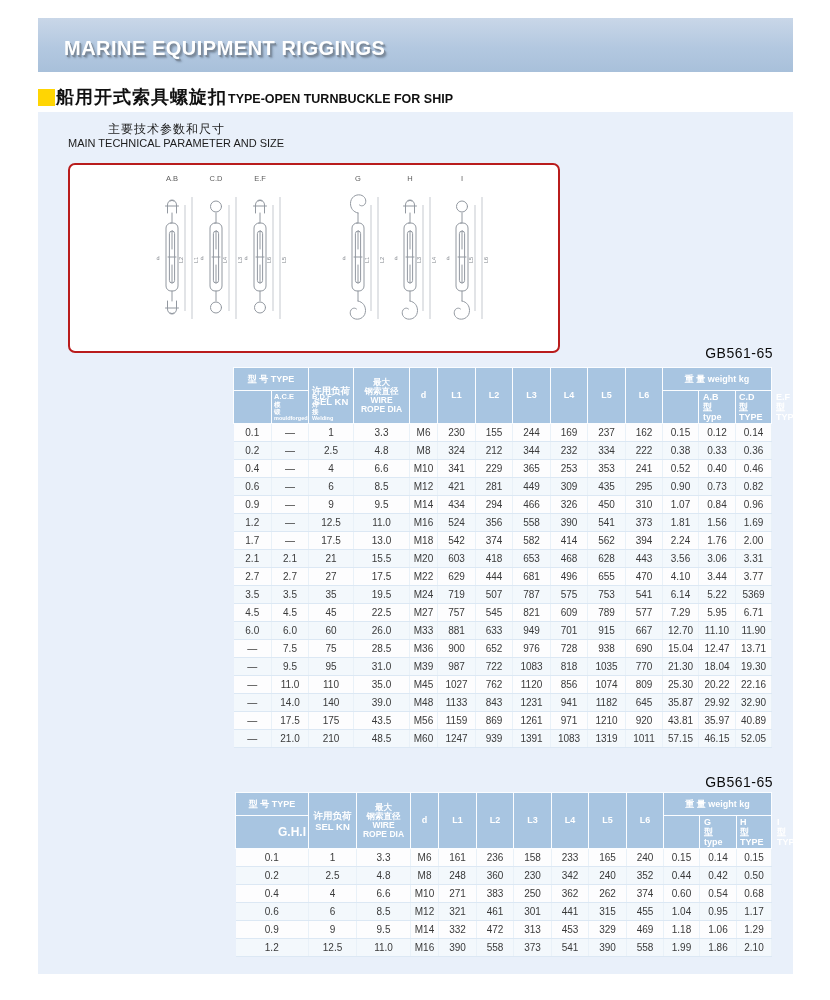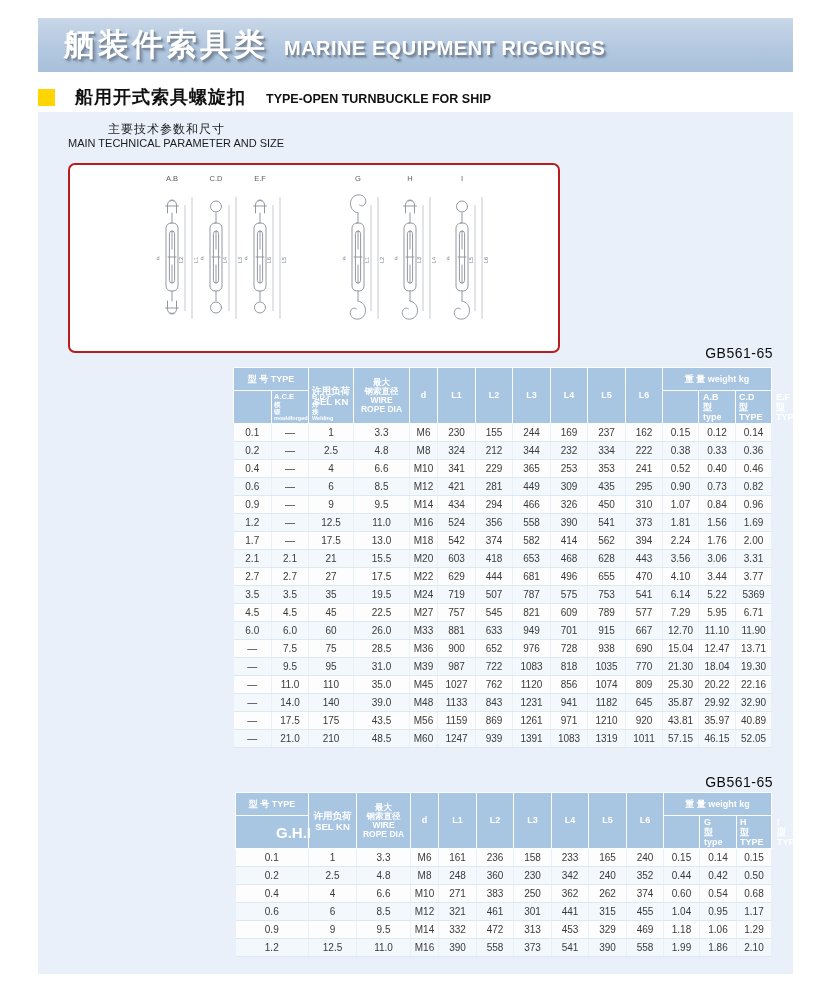--- a/index.html
+++ b/index.html
@@ -9,21 +9,21 @@
   
   .banner{position:absolute;left:38px;top:18px;width:755px;height:54px;box-sizing:border-box;
           background:linear-gradient(180deg,#c9d7e8 0%,#b3c8e0 55%,#a8c0da 100%);
           display:flex;align-items:center;padding-left:26px;gap:16px;}
   .banner-zh{font-size:31px;font-weight:bold;color:#fff;letter-spacing:3px;
              text-shadow:1.5px 1.5px 0 #7d8b9b,3px 3px 3px rgba(80,95,115,.55);white-space:nowrap;}
   .banner-en{font-size:20px;font-weight:bold;color:#fff;letter-spacing:.5px;margin-top:7px;
              text-shadow:1.5px 1.5px 0 #7d8b9b,2.5px 2.5px 2px rgba(80,95,115,.5);white-space:nowrap;}
 
   
-  .section-head{position:absolute;left:38px;top:85px;display:flex;align-items:center;gap:20px;}
+  .section-head{position:absolute;left:38px;top:85px;display:flex;align-items:center;gap:1px;}
   .bullet{width:17px;height:17px;background:#ffd503;flex:0 0 auto;}
   .sec-zh{font-size:18px;font-weight:bold;color:#101010;letter-spacing:1px;white-space:nowrap;}
   .sec-en{font-size:12.5px;font-weight:bold;color:#101010;margin-top:4px;white-space:nowrap;}
 
   
   .panel{position:absolute;left:38px;top:112px;width:755px;height:862px;background:#e9f0fa;}
   .params-zh{position:absolute;left:30px;top:9px;font-size:12px;color:#1c1c1c;letter-spacing:1px;margin-left:40px;}
   .params-en{position:absolute;left:30px;top:25px;font-size:11px;color:#1c1c1c;}
 
   
@@ -45,34 +45,33 @@
   table{border-collapse:collapse;table-layout:fixed;}
   th{background:#a8c5e1;color:#fff;font-weight:bold;border:1px solid #fbfdff;
      vertical-align:middle;padding:1px 0;text-align:center;}
   .hl{font-size:9px;line-height:10.5px;}
   .mid .hl{font-size:9.5px;line-height:11px;}
   .wire .hl{font-size:8.5px;line-height:9px;}
   .wsub .hl{font-size:9px;line-height:10px;}
   .sub-tiny .hl0{font-size:7.5px;line-height:8px;}
   .sub-tiny .hl1{font-size:6.5px;line-height:7px;}
   .sub-tiny .hl2{font-size:5.5px;line-height:6px;}
-  .ghi .hl{font-size:15px;line-height:11px;}
+  .ghi .hl{font-size:12px;line-height:11px;}
   td{height:17px;text-align:center;font-size:10px;color:#3a3a3a;background:#fdfdfe;
      border-right:1px solid #e9f1f8;border-bottom:1px solid #dce8f4;padding:0;white-space:nowrap;}
   tbody tr:nth-child(even) td{background:#f3f8fc;}
   thead tr.r1 th{height:20px;} thead tr.r2 th{height:30px;padding-left:40px;}
   .t2 thead tr.r2 th{height:24px;}
 </style>
 </head>
 <body>
 
 <div class="page">
 
   <div class="banner">
-    <span class="banner-zh">舾装件索具类</span>
     <span class="banner-en">MARINE EQUIPMENT RIGGINGS</span>
   </div>
 
   <div class="section-head">
     <span class="bullet"></span>
     <span class="sec-zh">船用开式索具螺旋扣</span>
     <span class="sec-en">TYPE-OPEN TURNBUCKLE FOR SHIP</span>
   </div>
 
   <div class="panel">

